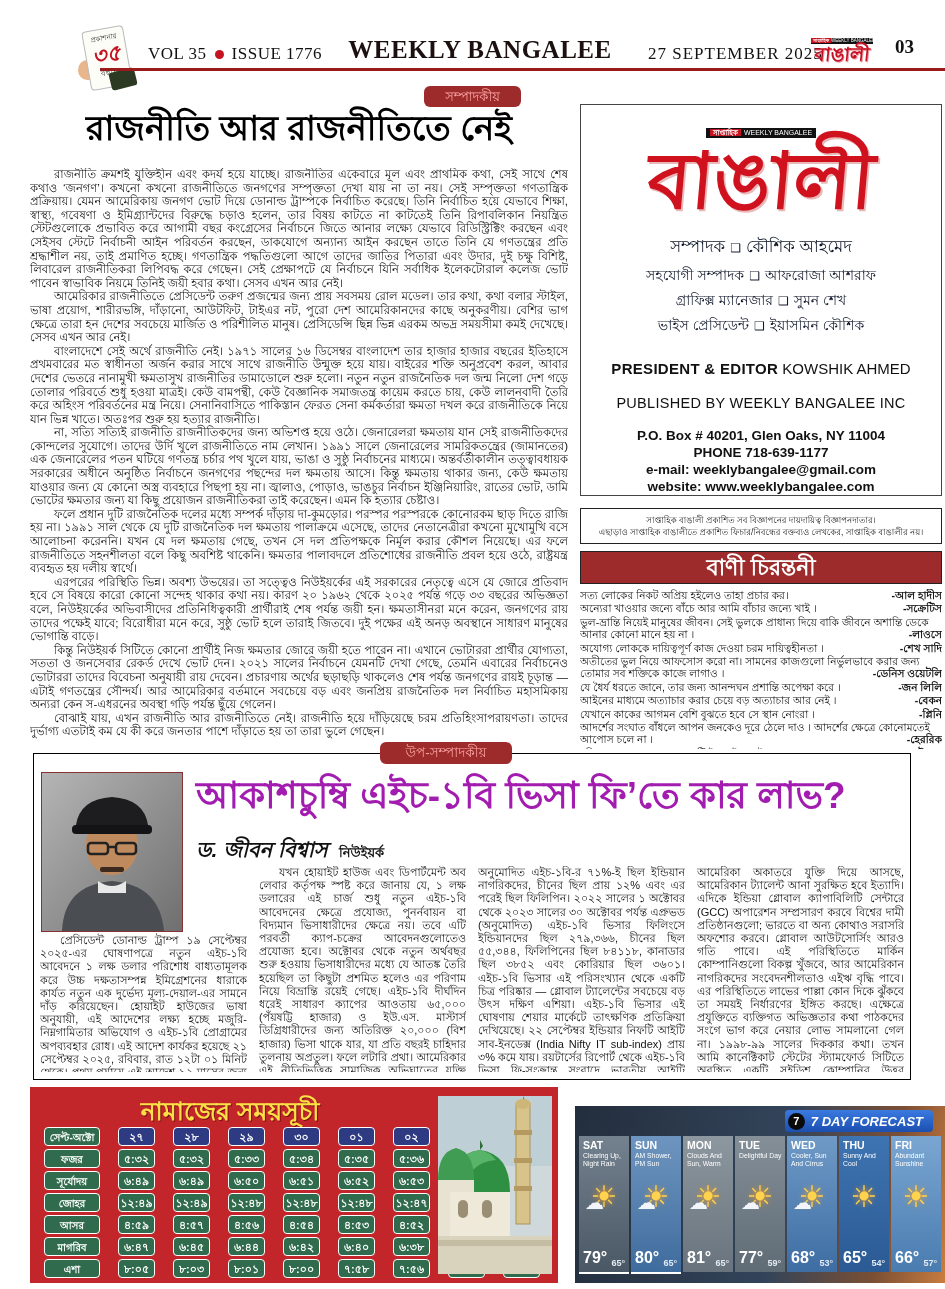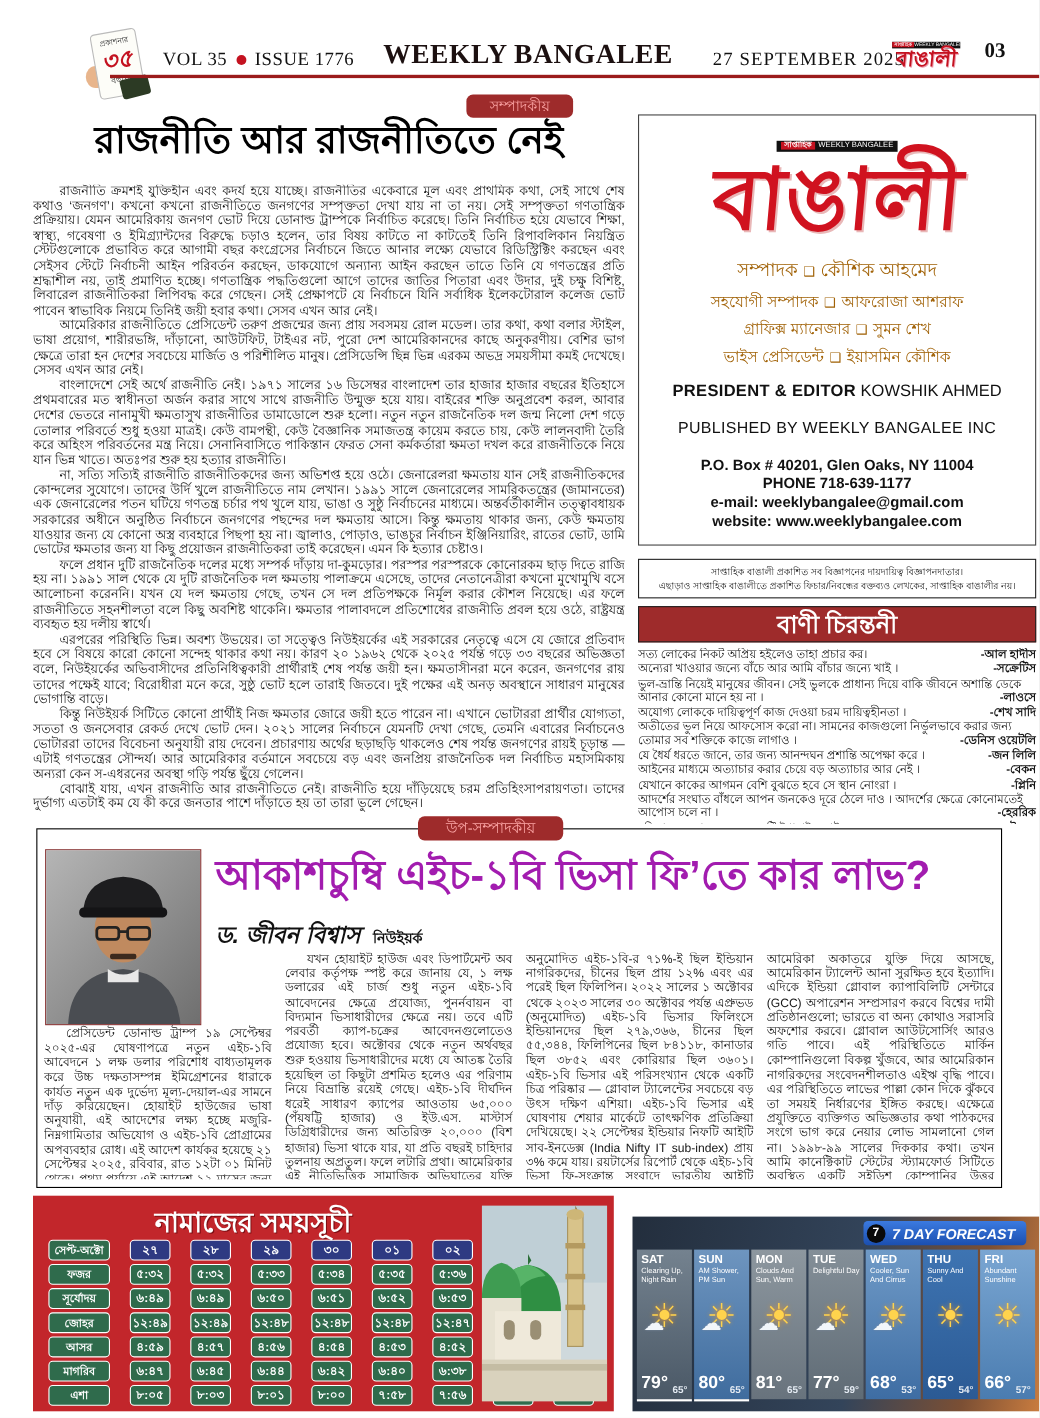--- a/index.html
+++ b/index.html
@@ -35,24 +35,24 @@
   .ed-body{left:30px;top:168px;width:538px;height:596px;overflow:hidden;font-size:11.5px;line-height:13.6px;text-align:justify;color:#141414}
   .ed-body p{margin:0;text-indent:24px}
 
   
   .mast-box{left:580px;top:104px;width:362px;height:392px;border:1.5px solid #444;box-sizing:border-box;text-align:center;background:#fff}
   .logo-wrap{margin-top:16px}
   .logo-bar{display:inline-block;background:#111;color:#fff;font-size:7px;line-height:10px;padding:0 4px;white-space:nowrap}
   .logo-bar b{background:#c41220;padding:0 3px;margin-right:3px}
   .logo-main{font-size:78px;font-weight:700;color:#d0121f;line-height:84px;transform:skewX(-5deg);text-shadow:2px 2px 0 #e9b8b8}
   .staff{margin-top:8px}
-  .staff-line{font-size:14px;line-height:24px;color:#a16207}
+  .staff-line{font-size:14px;line-height:24px;color:#0f172a}
   .staff-line.first{font-size:16.5px;line-height:30px}
   .sq{font-size:12px;margin:0 5px}
-  .president{margin-top:10px;font-size:15px}
+  .president{margin-top:22px;font-size:15px}
   .president b{letter-spacing:.3px}
   .published{margin-top:18px;font-size:14.5px;letter-spacing:.3px}
   .contact{margin-top:16px;font-weight:700;font-size:13.5px;line-height:17px}
   .disclaimer{left:580px;top:508px;width:362px;height:36px;border:1px solid #222;box-sizing:border-box;
               font-size:8.5px;line-height:12px;text-align:center;padding-top:5px;color:#222}
   .quotes-head{left:580px;top:551px;width:362px;height:33px;background:#9e2b2b;border:1px solid #222;box-sizing:border-box;
                color:#fff;text-align:center;font-size:22px;font-weight:700;line-height:31px}
   .quotes{left:580px;top:589px;width:362px;height:160px;overflow:hidden;font-size:10.5px;line-height:12.4px;color:#141414}
   .quote{position:relative;margin-bottom:1px}
   .q-author{position:absolute;right:0;bottom:0;font-weight:700;background:#fff;padding-left:4px}
@@ -65,21 +65,21 @@
   .sub-byline{left:196px;top:834px;white-space:nowrap}
   .by-name{font-size:21px;font-weight:700;font-style:italic}
   .by-loc{font-size:13px;font-weight:700;margin-left:7px}
   .sub-cols{left:40px;top:866px;width:866px;height:206px;display:flex;gap:12px}
   .sub-col{width:207px;overflow:hidden;font-size:11px;line-height:13.2px;text-align:justify;color:#141414}
   .sub-col p{margin:0;text-indent:20px}
   .photo-spacer{float:left;width:150px;height:68px}
 
   
   .prayer{left:30px;top:1087px;width:528px;height:196px;background:#c2262b}
-  .prayer-title{position:absolute;left:0;top:5px;width:400px;text-align:center;color:#ffffff;font-size:25px;font-weight:700;
+  .prayer-title{position:absolute;left:0;top:5px;width:400px;text-align:center;color:#fde047;font-size:25px;font-weight:700;
                 text-shadow:1px 1px 0 #7a0d12}
   .ptable{position:absolute;left:14px;top:40px}
   .prow{display:flex;gap:18px;margin-bottom:3px}
   .pcell{height:19px;line-height:19px;border:1px solid #fff;border-radius:4px;box-sizing:border-box;
          text-align:center;color:#fff;font-weight:700;font-size:11px;overflow:hidden}
   .plabel{width:56px;background:#2f6b4c;font-size:10px}
   .pdate{width:37px;background:#2e3a82}
   .ptime{width:37px;background:#2f6b4c;font-size:11px}
   .mosque{position:absolute;right:6px;top:9px;width:114px;height:178px}
 

